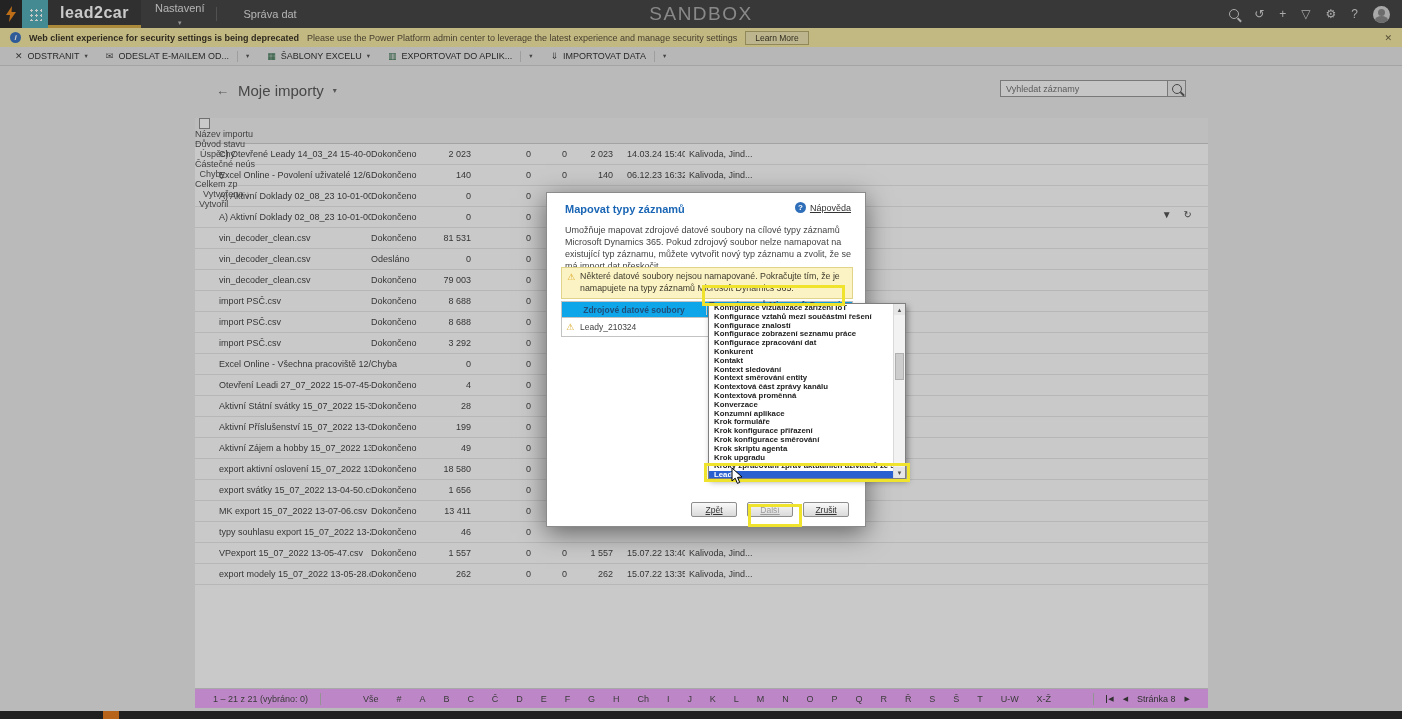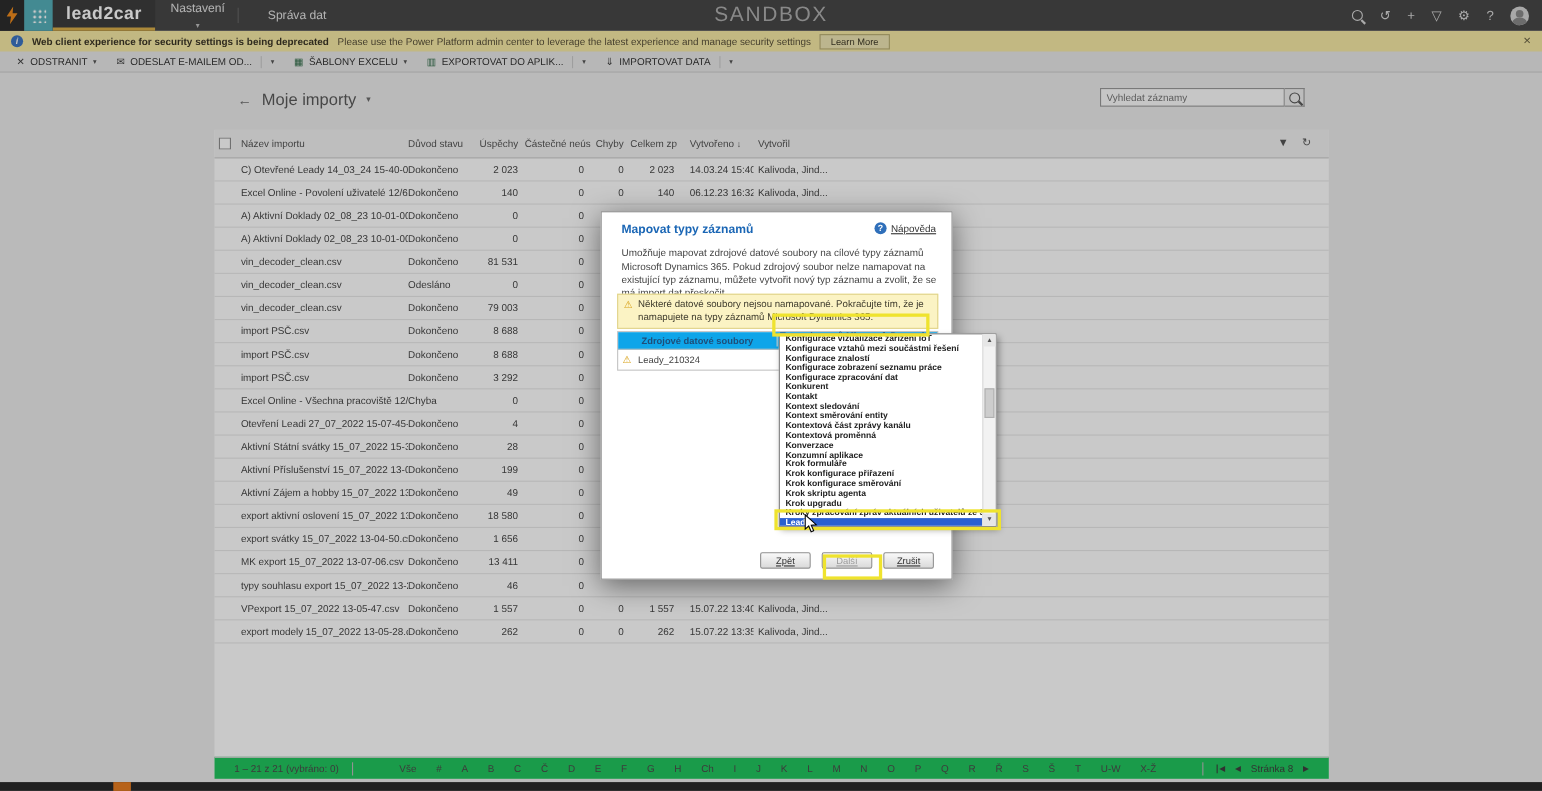--- a/index.html
+++ b/index.html
@@ -50,38 +50,38 @@
   .view-title{position:absolute;top:82px;left:216px;display:flex;align-items:center;gap:9px;color:#5b5b5b;font-size:15px;}
   .back-arrow{font-size:13px;color:#6e6e6e;}
   .title-caret{font-size:8px;color:#6e6e6e;}
   .searchbox{position:absolute;top:80px;left:1000px;width:186px;height:17px;display:flex;}
   .searchbox input{flex:1;border:1px solid #9a9a9a;background:#fbfbfb;font-size:9px;padding:0 5px;color:#333;outline:none;
                    font-family:"Liberation Sans","DejaVu Sans",sans-serif;}
   .search-btn{width:18px;border:1px solid #9a9a9a;border-left:none;background:#efefef;display:flex;align-items:center;justify-content:center;box-sizing:border-box;}
 
   
   .grid{position:absolute;left:195px;top:118px;width:1013px;height:590px;background:#fff;}
-  .grid-header{display:flex;align-items:center;height:25px;background:#f1f1f1;border-bottom:1px solid #cfcfcf;font-size:9px;color:#555;}
+  .grid-header{display:flex;align-items:flex-start;height:25px;background:#f1f1f1;border-bottom:1px solid #cfcfcf;font-size:9px;color:#555;flex-direction:column;}
   .grid-tools{margin-left:auto;display:flex;gap:12px;padding-right:16px;color:#555;font-size:10px;align-items:center;}
   .checkbox{width:9px;height:9px;border:1px solid #8f8f8f;background:#fff;}
   .row{display:flex;align-items:center;height:20px;border-bottom:1px solid #e9e9e9;font-size:9px;color:#474747;}
   .c{padding-right:6px;box-sizing:border-box;overflow:hidden;white-space:nowrap;}
   .c-check{width:24px;display:flex;justify-content:center;flex:0 0 auto;}
   .c-name{width:152px;flex:0 0 auto;}
   .c-status{width:60px;flex:0 0 auto;}
   .c-success{width:46px;text-align:right;flex:0 0 auto;}
   .c-partial{width:60px;text-align:right;flex:0 0 auto;}
   .c-errors{width:36px;text-align:right;flex:0 0 auto;}
   .c-total{width:46px;text-align:right;flex:0 0 auto;}
   .c-created{width:66px;padding-left:8px;flex:0 0 auto;}
   .c-createdby{width:72px;padding-left:4px;flex:0 0 auto;}
   .sort-arrow{font-size:8px;color:#555;}
 
   
-  .pagebar{position:absolute;left:0;right:0;bottom:0;height:20px;background:#22c55e;border-top:1px solid #d6d6d6;
+  .pagebar{position:absolute;left:0;right:0;bottom:0;height:20px;background:#f0abfc;border-top:1px solid #d6d6d6;
            display:flex;align-items:center;font-size:9px;color:#4c4c4c;padding:0 18px;box-sizing:border-box;gap:12px;}
   .pb-sep{width:1px;height:12px;background:#bbb;flex:0 0 auto;}
   .letters{flex:1;display:flex;justify-content:space-between;margin:0 28px;}
   .letter{padding:0 2px;color:#4c4c4c;}
   .pager{display:flex;align-items:center;gap:9px;color:#3f3f3f;}
   .pg-ico{font-size:7px;}
   .pg-first{border-left:1.5px solid #3f3f3f;padding-left:1px;}
 
   .bottom-strip{position:absolute;left:0;bottom:0;width:100%;height:8px;background:#292929;z-index:4;}
   .strip-orange{position:absolute;left:103px;top:0;width:16px;height:100%;background:#e87e22;}

